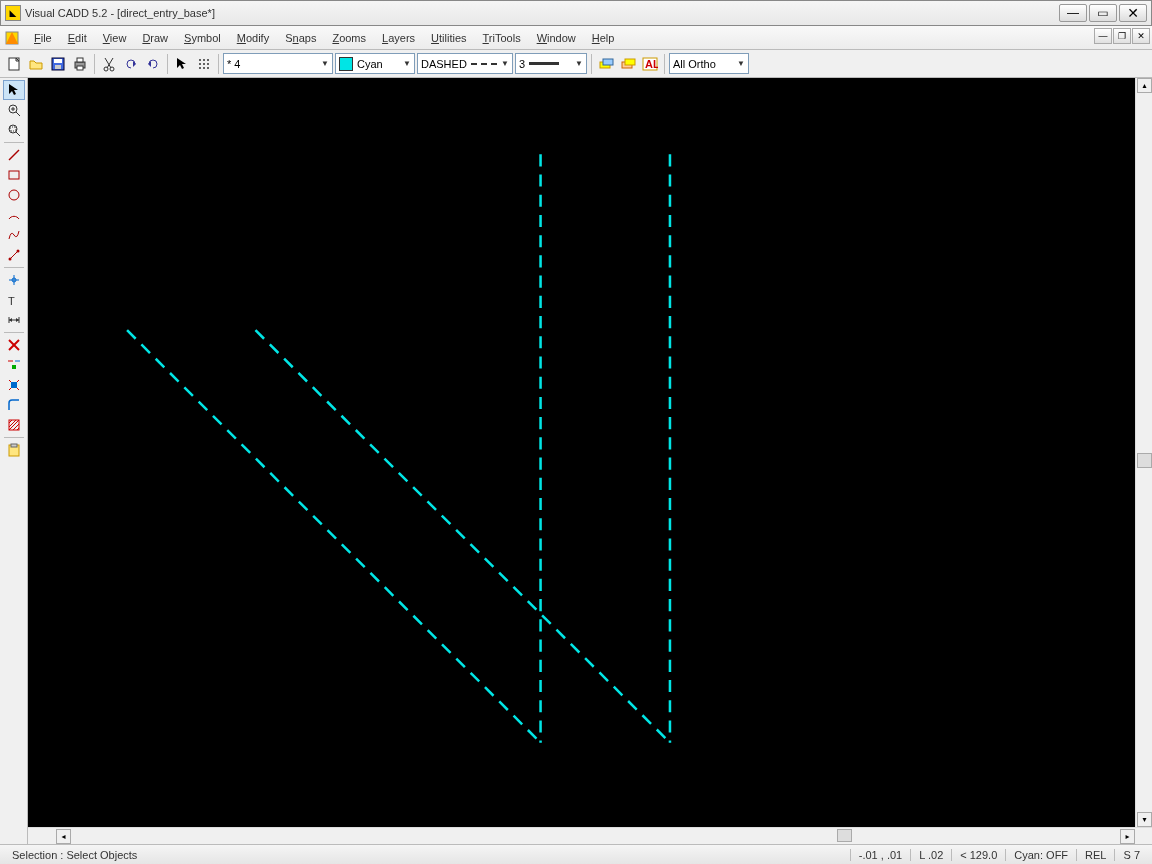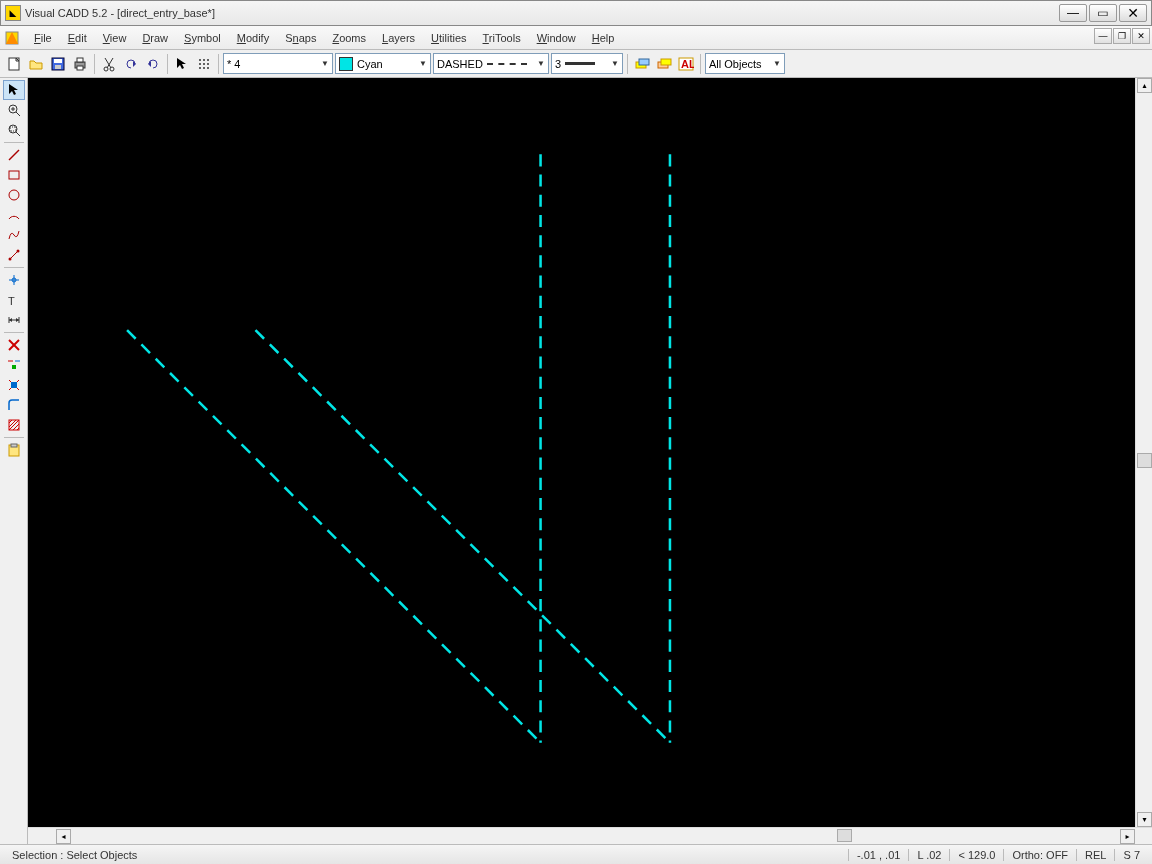--- a/index.html
+++ b/index.html
@@ -105,26 +105,26 @@
           <circle cx="8" cy="12" r="1"></circle>
           <circle cx="12" cy="12" r="1"></circle>
         </g>
       </svg>
     </div>
     <div class="tb-sep"></div>
     <div class="tb-combo" style="width:110px">
       <span>* 4</span>
       <span class="arrow">▼</span>
     </div>
-    <div class="tb-combo" style="width:96px">
+    <div class="tb-combo" style="width:80px">
       <div class="color-swatch"></div>
       <span>Cyan</span>
       <span class="arrow">▼</span>
     </div>
-    <div class="tb-combo" style="width:116px">
+    <div class="tb-combo" style="width:96px">
       <span>DASHED</span>
       <span class="line-sample"></span>
       <span class="arrow">▼</span>
     </div>
     <div class="tb-combo" style="width:72px">
       <span>3</span>
       <span class="line-weight"></span>
       <span class="arrow">▼</span>
     </div>
     <div class="tb-sep"></div>
@@ -141,21 +141,21 @@
       </svg>
     </div>
     <div class="tb-btn">
       <svg width="16" height="16">
         <rect x="1" y="2" width="14" height="12" fill="#fff" stroke="#c90"></rect>
         <text x="3" y="12" font-size="8" fill="#c00" font-weight="bold">AL</text>
       </svg>
     </div>
     <div class="tb-sep"></div>
     <div class="tb-combo" style="width:80px">
-      <span>All Objects</span>
+      <span>All Ortho</span>
       <span class="arrow">▼</span>
     </div>
   </div>
 
 <div class="main-area">
     <div class="left-toolbar">
       <div class="lt-btn active">
         <svg width="16" height="16">
           <path d="M3 2 L3 12 L6 9 L8 13 L10 12 L8 8 L12 8 Z" fill="#000"></path>
         </svg>
@@ -304,17 +304,17 @@
       </div>
     </div>
   </div>
 
 <div class="statusbar">
     <div class="status-section">Selection : Select Objects</div>
     <div class="status-right">
       <div class="status-section">-.01 ,  .01</div>
       <div class="status-section">L .02</div>
       <div class="status-section">&lt; 129.0</div>
-      <div class="status-section">Ortho: OFF</div>
+      <div class="status-section">Cyan: OFF</div>
       <div class="status-section">REL</div>
       <div class="status-section">S 7</div>
     </div>
   </div>
 
 </body></html>

